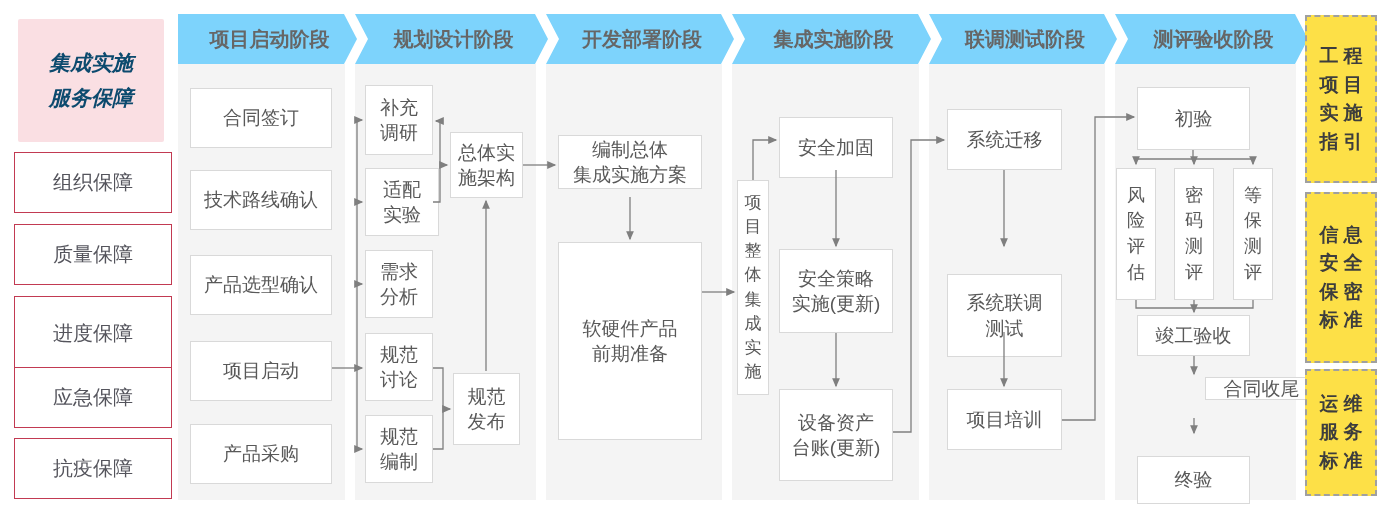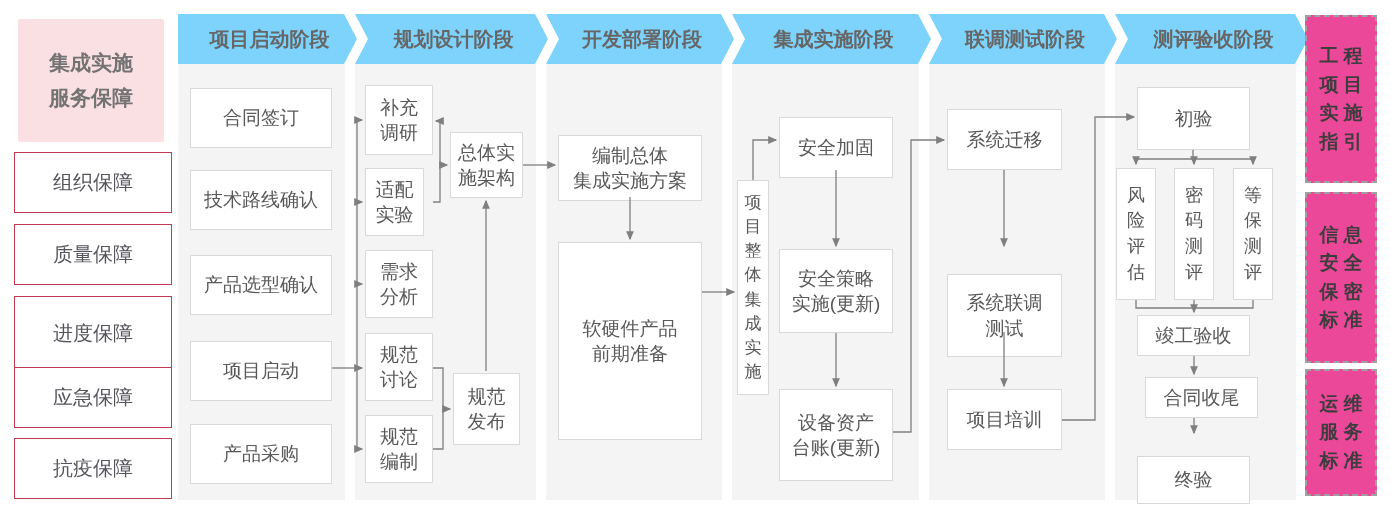--- a/index.html
+++ b/index.html
@@ -3,23 +3,23 @@
 <meta charset="utf-8">
 <style>
   html,body{margin:0;padding:0;}
   body{
     width:1391px;height:515px;position:relative;background:#ffffff;
     font-family:"Liberation Sans",sans-serif;overflow:hidden;
   }
   .abs{position:absolute;box-sizing:border-box;}
   
   .side-title{
-    background:#fadfe3;color:#737373;font-weight:bold;font-size:21px;
-    display:flex;align-items:center;justify-content:center;text-align:center;
-    white-space:pre-line;line-height:1.65;border-radius:2px;
+    background:#fadfe3;color:#0c4a6e;font-weight:bold;font-size:21px;
+    display:flex;align-items:center;justify-content:center;text-align:center;
+    white-space:pre-line;line-height:1.65;border-radius:2px;font-style:italic;
   }
   .side-item{
     background:#ffffff;border:1.5px solid #c23a52;color:#54545c;font-size:20px;
     display:flex;align-items:center;justify-content:center;text-align:center;
   }
   
   .phase{
     top:14px;height:50px;background:#7dd3fc;color:#666666;font-weight:bold;font-size:20px;
     display:flex;align-items:center;justify-content:center;
     clip-path:polygon(0 0, calc(100% - 13px) 0, 100% 50%, calc(100% - 13px) 100%, 0 100%, 13px 50%);
@@ -32,21 +32,21 @@
   .panel{top:64px;height:436px;background:#f4f4f4;}
   
   .fbox{
     background:#ffffff;border:1px solid #d9d9d9;color:#595959;font-size:19px;
     display:flex;align-items:center;justify-content:center;text-align:center;
     white-space:pre-line;line-height:1.32;
   }
   .fbox.vert{font-size:18px;line-height:1.42;}
   
   .std{
-    background:#ec4899;border:2px dashed #a0a0a0;color:#3d3d3d;font-weight:bold;font-size:19px;
+    background:#fde047;border:2px dashed #a0a0a0;color:#3d3d3d;font-weight:bold;font-size:19px;
     display:flex;align-items:center;justify-content:center;text-align:center;
     white-space:pre-line;line-height:1.5;letter-spacing:5px;padding-left:5px;
   }
   svg.connectors{position:absolute;left:0;top:0;pointer-events:none;}
 </style>
 </head>
 <body>
 
 <div class="abs panel" style="left:178px;width:167px;"></div>
 <div class="abs panel" style="left:355px;width:181px;"></div>
@@ -83,34 +83,34 @@
 <div class="abs side-item" style="left:14px;top:438px;width:158px;height:61px;">抗疫保障</div>
 
 <div class="abs fbox" style="left:190px;top:88px;width:142px;height:60px;">合同签订</div>
 <div class="abs fbox" style="left:190px;top:170px;width:142px;height:60px;">技术路线确认</div>
 <div class="abs fbox" style="left:190px;top:255px;width:142px;height:60px;">产品选型确认</div>
 <div class="abs fbox" style="left:190px;top:341px;width:142px;height:60px;">项目启动</div>
 <div class="abs fbox" style="left:190px;top:424px;width:142px;height:60px;">产品采购</div>
 
 <div class="abs fbox" style="left:365px;top:85px;width:68px;height:70px;">补充
 调研</div>
-<div class="abs fbox" style="left:365px;top:168px;width:59px;height:68px;">适配
+<div class="abs fbox" style="left:365px;top:168px;width:74px;height:68px;">适配
 实验</div>
 <div class="abs fbox" style="left:365px;top:250px;width:68px;height:68px;">需求
 分析</div>
 <div class="abs fbox" style="left:365px;top:333px;width:68px;height:68px;">规范
 讨论</div>
 <div class="abs fbox" style="left:365px;top:415px;width:68px;height:68px;">规范
 编制</div>
 <div class="abs fbox" style="left:450px;top:132px;width:73px;height:66px;">总体实
 施架构</div>
 <div class="abs fbox" style="left:453px;top:373px;width:67px;height:72px;">规范
 发布</div>
 
-<div class="abs fbox" style="left:558px;top:135px;width:144px;height:66px;">编制总体
+<div class="abs fbox" style="left:558px;top:135px;width:144px;height:54px;">编制总体
 集成实施方案</div>
 <div class="abs fbox" style="left:558px;top:242px;width:144px;height:198px;">软硬件产品
 前期准备</div>
 
 <div class="abs fbox vert" style="left:737px;top:180px;width:32px;height:215px;font-size:17px;">项
 目
 整
 体
 集
 成
@@ -134,21 +134,21 @@
 估</div>
 <div class="abs fbox vert" style="left:1174px;top:168px;width:40px;height:132px;">密
 码
 测
 评</div>
 <div class="abs fbox vert" style="left:1233px;top:168px;width:40px;height:132px;">等
 保
 测
 评</div>
 <div class="abs fbox" style="left:1137px;top:315px;width:113px;height:41px;">竣工验收</div>
-<div class="abs fbox" style="left:1145px;top:377px;width:113px;height:41px;text-align:center;">合同收尾</div>
+<div class="abs fbox" style="left:1205px;top:377px;width:113px;height:23px;text-align:center;">合同收尾</div>
 <div class="abs fbox" style="left:1137px;top:456px;width:113px;height:48px;">终验</div>
 
 <div class="abs std" style="left:1305px;top:15px;width:72px;height:168px;">工程
 项目
 实施
 指引</div>
 <div class="abs std" style="left:1305px;top:192px;width:72px;height:171px;">信息
 安全
 保密
 标准</div>

